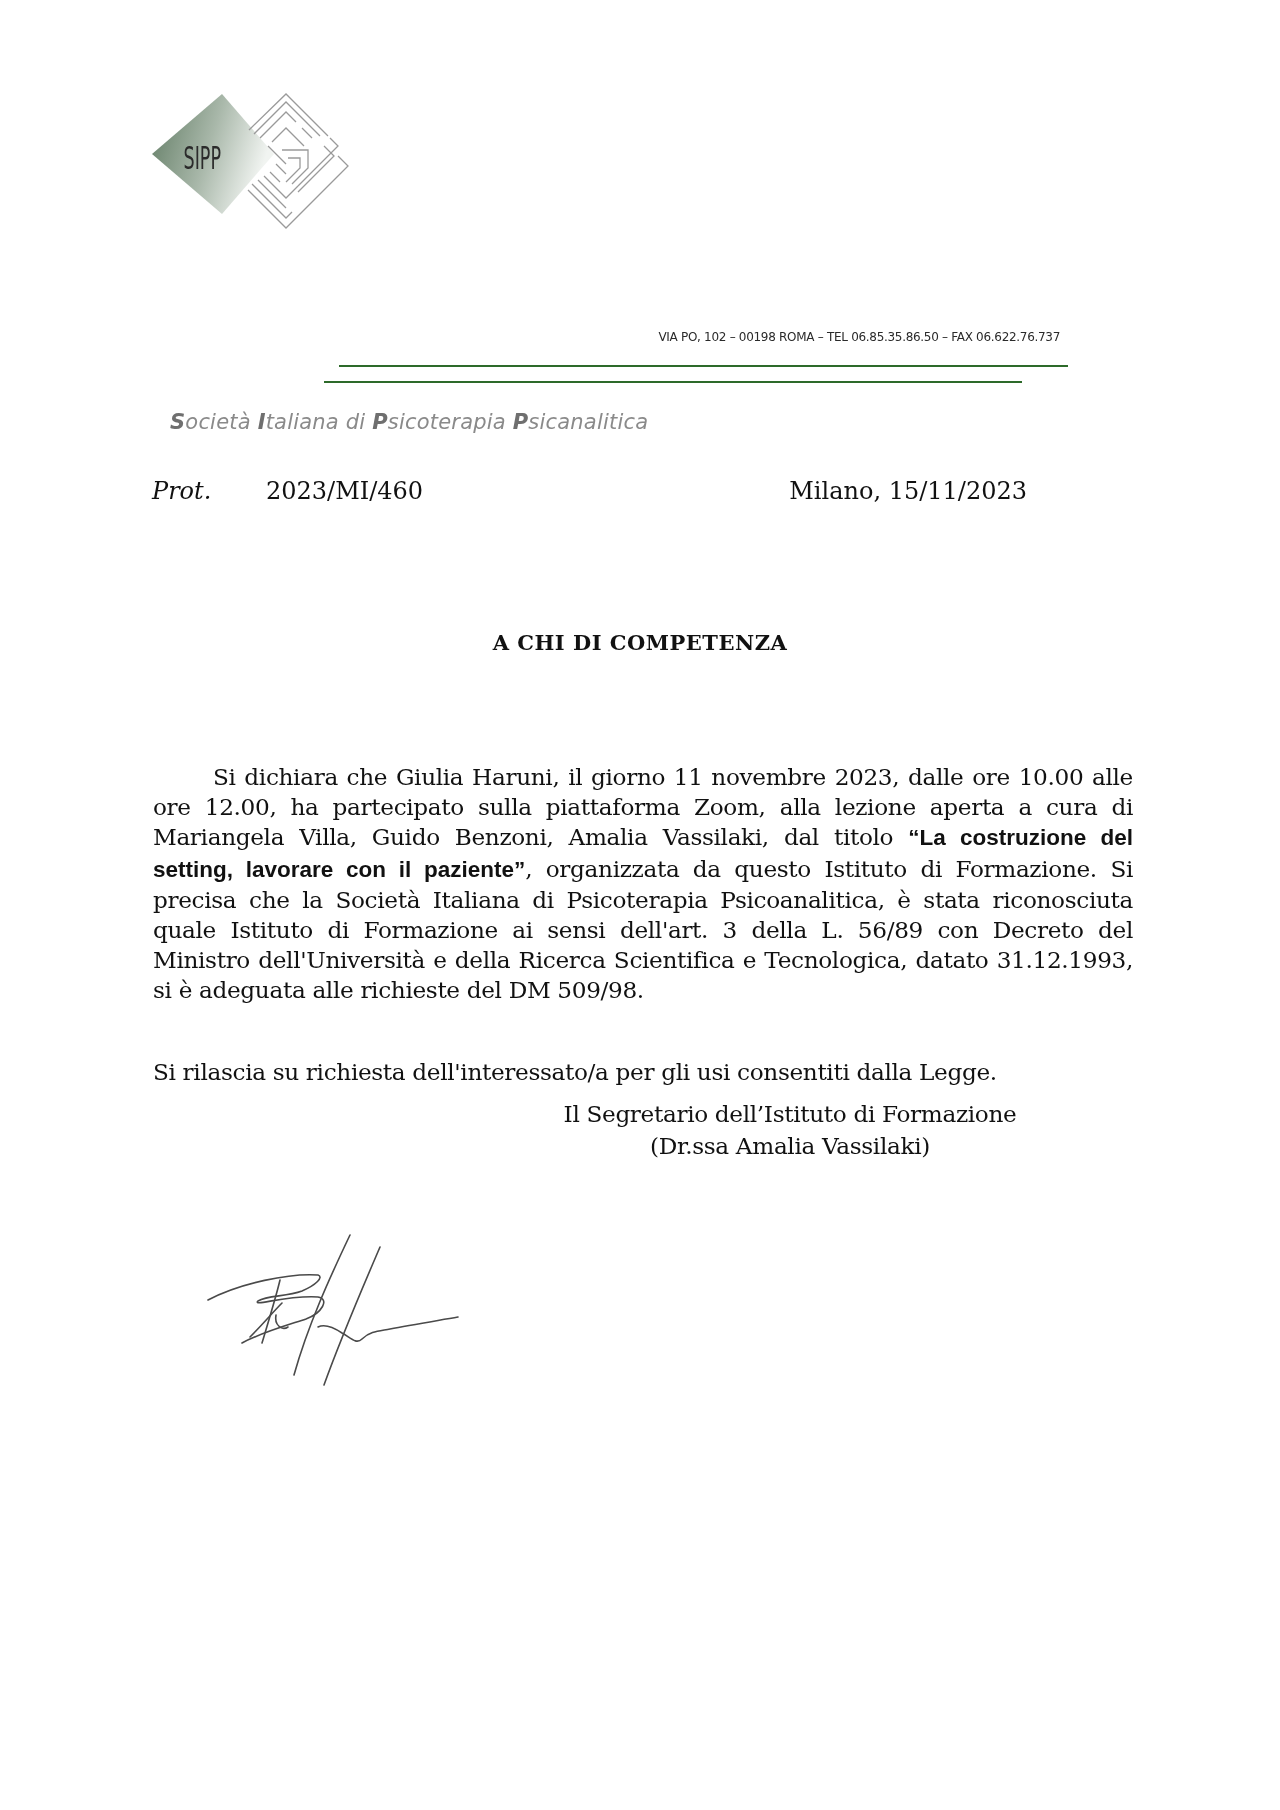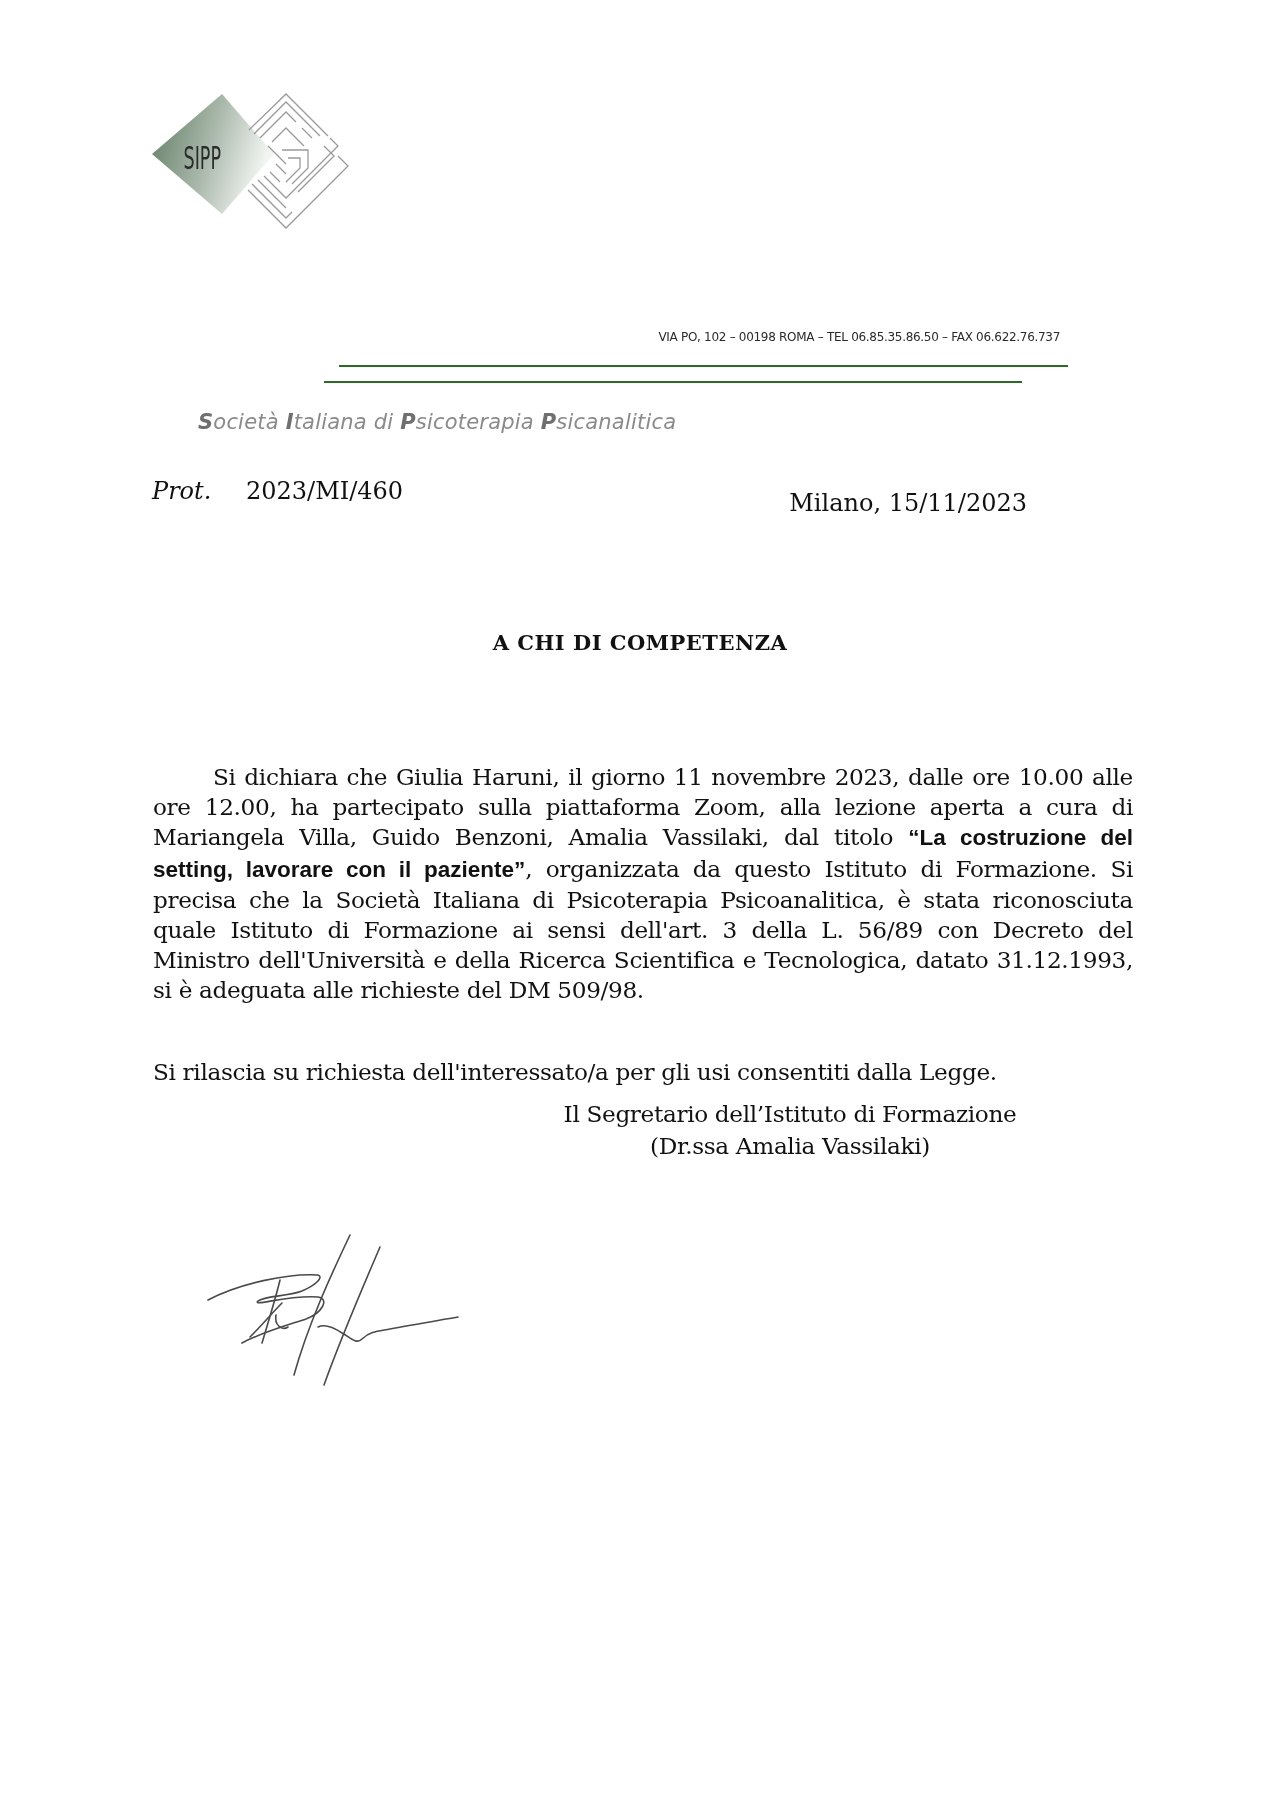--- a/index.html
+++ b/index.html
@@ -49,42 +49,41 @@
   .society {
     position: absolute;
     left: 170px;
     top: 410px;
     font-family: "DejaVu Sans", sans-serif;
     font-style: italic;
     font-size: 21px;
     color: #8a8a8a;
     white-space: nowrap;
     letter-spacing: 0.2px;
-    margin-left: 28px;
   }
   .society b {
     font-weight: bold;
     color: #6f6f6f;
   }
   .prot-row {
     position: absolute;
     left: 152px;
     top: 477px;
     width: 875px;
     font-family: "DejaVu Serif", serif;
     font-size: 24px;
     color: #111;
     white-space: nowrap;
   }
   .prot-label { display: inline-block; width: 94px; font-style: italic; }
-  .prot-number { display: inline-block; }
+  .prot-number { display: inline-block; margin-left: 20px; }
   .place-date {
     position: absolute;
     right: 0;
-    top: 12px;
+    top: 0;
   }
   .heading {
     position: absolute;
     left: 0;
     width: 1280px;
     top: 630px;
     text-align: center;
     font-family: "DejaVu Serif", serif;
     font-weight: bold;
     font-size: 21px;

